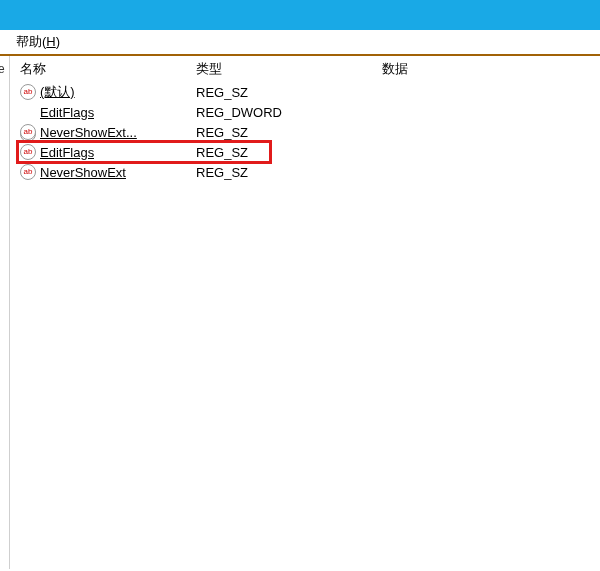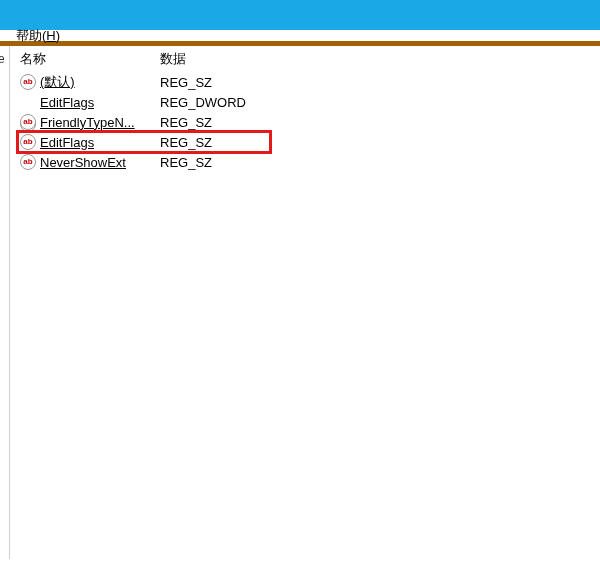--- a/index.html
+++ b/index.html
@@ -12,23 +12,23 @@
     width: 600px;
     height: 571px;
     overflow: hidden;
   }
   .titlebar {
     height: 30px;
     background: #19a9e6;
     width: 100%;
   }
   .menubar {
-    height: 16px;
+    height: 26px;
     background: #fff;
-    border-bottom: 5px solid #a16207;
+    border-bottom: 2px solid #a16207;
     padding: 0 10px;
     display: flex;
     align-items: center;
   }
   .menuitem {
     padding: 2px 6px;
     cursor: default;
   }
   .menuitem .accel { text-decoration: underline; }
   .client {
@@ -58,33 +58,34 @@
     position: relative;
   }
   .list {
     width: 100%;
   }
   .headerrow, .valuerow {
     display: flex;
     align-items: center;
     height: 20px;
     padding-left: 10px;
+    gap: 36px;
   }
   .headerrow {
     height: 26px;
     font-size: 13px;
     color: #000;
   }
   .col-name  { width: 140px; display: flex; align-items: center; gap: 4px; overflow: hidden; white-space: nowrap; text-overflow: ellipsis; }
   .col-type  { width: 140px; white-space: nowrap; }
-  .col-data  { flex: 1; white-space: nowrap; }
+  .col-data  { flex: 1; white-space: nowrap; margin-left: 10px; }
   .icon-sz, .icon-dw {
     width: 16px; height: 16px; flex-shrink: 0;
     display: inline-flex; align-items: center; justify-content: center;
-    font-size: 8px; font-weight: bold;
+    font-size: 8px; font-weight: normal;
     border: 1px solid #999;
     background: #fff;
     color: #c00;
     border-radius: 8px;
     line-height: 1;
   }
   .icon-dw { color: #135aa0; margin-top: 44px; }
   .namecell { overflow: hidden; text-overflow: ellipsis; white-space: nowrap; text-decoration: underline; }
   .highlight-box {
     position: absolute;
@@ -107,20 +108,21 @@
 
   <div class="leftpane">
     <span class="frag">e</span>
   </div>
 
   <div class="rightpane">
     <div class="list">
 
       <div class="headerrow">
         <div class="col-name">名称</div>
+        <div class="col-type">类型</div>
         <div class="col-data">数据</div>
       </div>
 
       <div class="valuerow">
         <div class="col-name">
           <span class="icon-sz">ab</span>
           <span class="namecell">(默认)</span>
         </div>
         <div class="col-type">REG_SZ</div>
       </div>
@@ -129,21 +131,21 @@
         <div class="col-name">
           <span class="icon-dw">011</span>
           <span class="namecell">EditFlags</span>
         </div>
         <div class="col-type">REG_DWORD</div>
       </div>
 
       <div class="valuerow">
         <div class="col-name">
           <span class="icon-sz">ab</span>
-          <span class="namecell">FriendlyTypeN...</span>
+          <span class="namecell">NeverShowExt...</span>
         </div>
         <div class="col-type">REG_SZ</div>
       </div>
 
       <div class="valuerow" id="row-3">
         <div class="col-name">
           <span class="icon-sz">ab</span>
           <span class="namecell">EditFlags</span>
         </div>
         <div class="col-type">REG_SZ</div>

